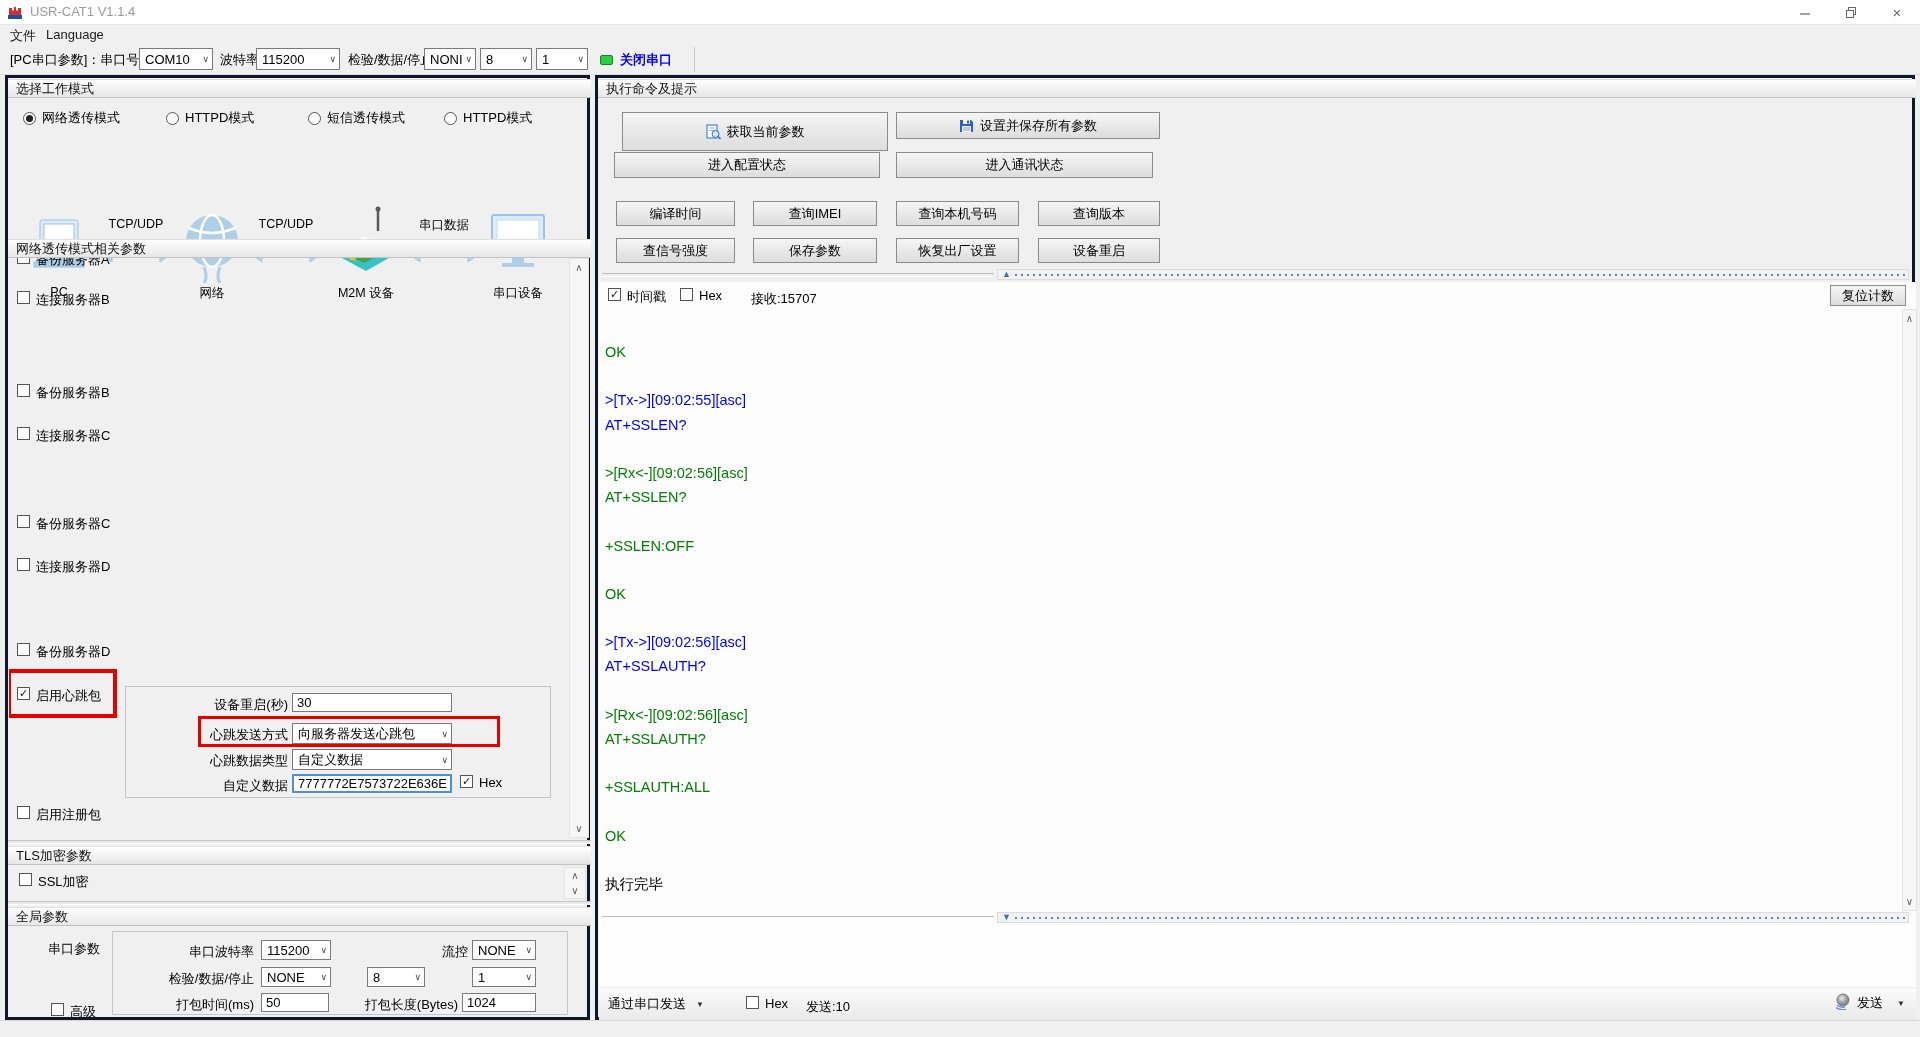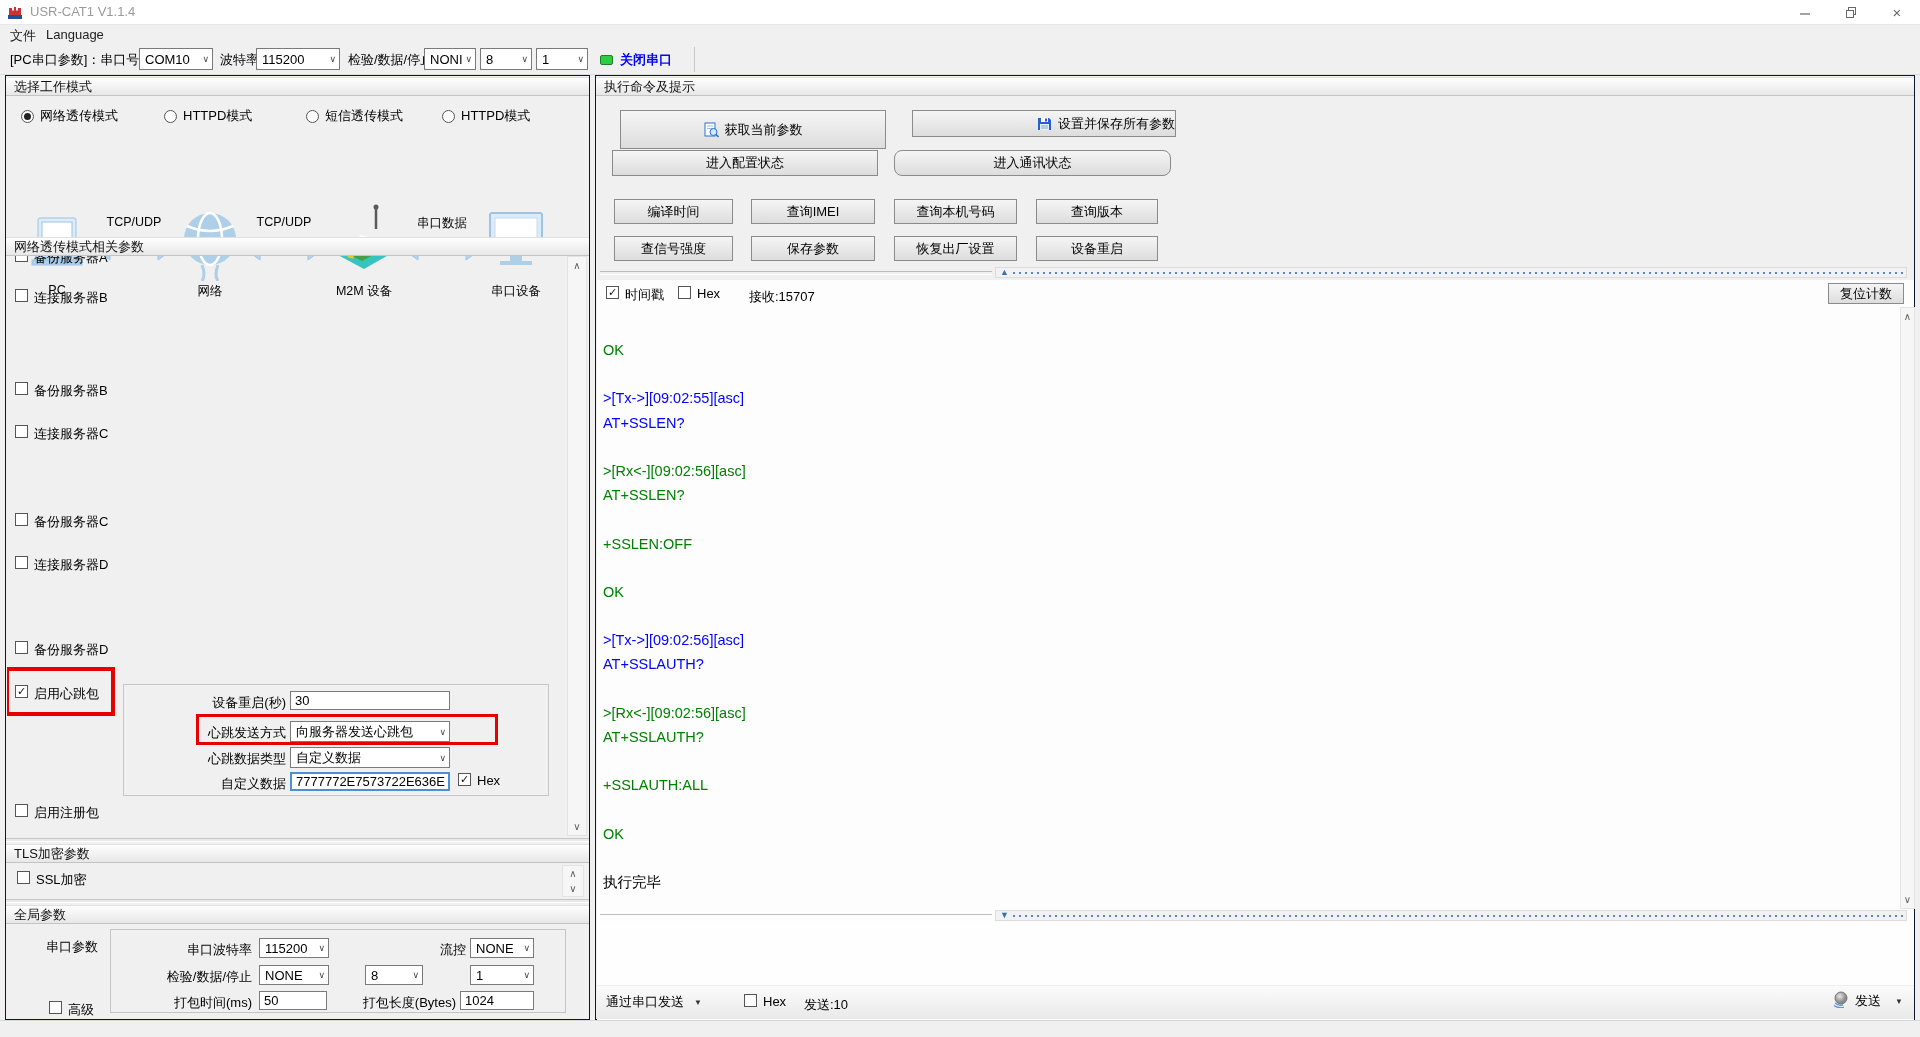--- a/index.html
+++ b/index.html
@@ -14,21 +14,21 @@
   #menubar{left:0;top:25px;width:1920px;height:20px;background:#f0f0f0;}
   .menu-item{top:2px;color:#222;}
   
   #toolbar{left:0;top:45px;width:1920px;height:29px;background:#f0f0f0;border-bottom:1px solid #dcdcdc;}
   .combo{background:#fff;border:1px solid #7a7a7a;display:flex;align-items:center;justify-content:space-between;
          padding:0 3px 0 5px;box-sizing:border-box;overflow:hidden;white-space:nowrap;}
   .combo .arr{color:#444;font-size:9px;flex:0 0 auto;margin-left:2px;}
   .tlabel{top:6px;color:#000;}
   .hdr{background:linear-gradient(#fefefe,#e7e7e7);border-top:1px solid #e0e0e0;border-bottom:1px solid #c3c3c3;
        display:flex;align-items:center;padding-left:8px;box-sizing:border-box;color:#111;}
-  .panel{border:1px solid #0f172a;background:#f0f0f0;box-sizing:border-box;}
+  .panel{border:3px solid #0f172a;background:#f0f0f0;box-sizing:border-box;}
   
   .cb{display:flex;gap:6px;white-space:nowrap;}
   .cb .box{width:13px;height:13px;background:#fff;border:1px solid #555;box-sizing:border-box;
            display:flex;align-items:center;justify-content:center;font-size:11px;line-height:11px;color:#111;flex:0 0 auto;}
   .rb{display:flex;align-items:center;gap:6px;white-space:nowrap;}
   .rb .cir{width:13px;height:13px;border:1px solid #555;border-radius:50%;background:#fff;box-sizing:border-box;position:relative;flex:0 0 auto;}
   .rb .cir.on::after{content:"";position:absolute;left:2px;top:2px;width:7px;height:7px;border-radius:50%;background:#222;}
   
   .gbtn{background:linear-gradient(#f5f5f5,#dddddd);border:1px solid #8b8b8b;display:flex;align-items:center;
         justify-content:center;gap:6px;box-sizing:border-box;color:#000;cursor:default;}
@@ -344,37 +344,37 @@
             <svg width="15" height="16">
               <rect x="1" y="1" width="10" height="13" fill="#fff" stroke="#2a6fd6"></rect>
               <line x1="3" y1="4" x2="9" y2="4" stroke="#9bbce8"></line>
               <line x1="3" y1="6.5" x2="9" y2="6.5" stroke="#9bbce8"></line>
               <circle cx="9.5" cy="10" r="3.5" fill="#d6e6fa" stroke="#2a6fd6"></circle>
               <line x1="12" y1="12.5" x2="14.5" y2="15" stroke="#2a6fd6" stroke-width="1.6"></line>
             </svg>
           </span>
           <span>获取当前参数</span>
         </div>
-        <div class="abs gbtn" style="left: 316px; top: 34px; width: 264px; height: 27px; justify-content: flex-end;">
+        <div class="abs gbtn" style="left: 298px; top: 34px; width: 264px; height: 27px;">
           <span style="display: flex;">
             <svg width="15" height="15">
               <path d="M1 2 L12 2 L14 4 L14 14 L1 14 Z" fill="#2a5fd0"></path>
               <rect x="4" y="2" width="7" height="4" fill="#fff"></rect>
               <rect x="8" y="2.5" width="2" height="3" fill="#2a5fd0"></rect>
               <rect x="3" y="8" width="9" height="6" fill="#e8eefc"></rect>
               <line x1="4" y1="10" x2="11" y2="10" stroke="#8aa"></line>
               <line x1="4" y1="12" x2="11" y2="12" stroke="#8aa"></line>
             </svg>
           </span>
           <span>设置并保存所有参数</span>
         </div>
         <div class="abs gbtn" style="left: 16px; top: 74px; width: 266px; height: 26px;">
           <span>进入配置状态</span>
         </div>
-        <div class="abs gbtn" style="left: 298px; top: 74px; width: 277px; height: 26px; border-radius: 8px;">
+        <div class="abs gbtn" style="left: 298px; top: 74px; width: 257px; height: 26px;">
           <span>进入通讯状态</span>
         </div>
       </div>
     <div class="abs" id="small-buttons">
         <div class="abs gbtn" style="left: 18px; top: 123px; width: 119px; height: 25px;">
           <span>编译时间</span>
         </div>
         <div class="abs gbtn" style="left: 155px; top: 123px; width: 124px; height: 25px;">
           <span>查询IMEI</span>
         </div>

